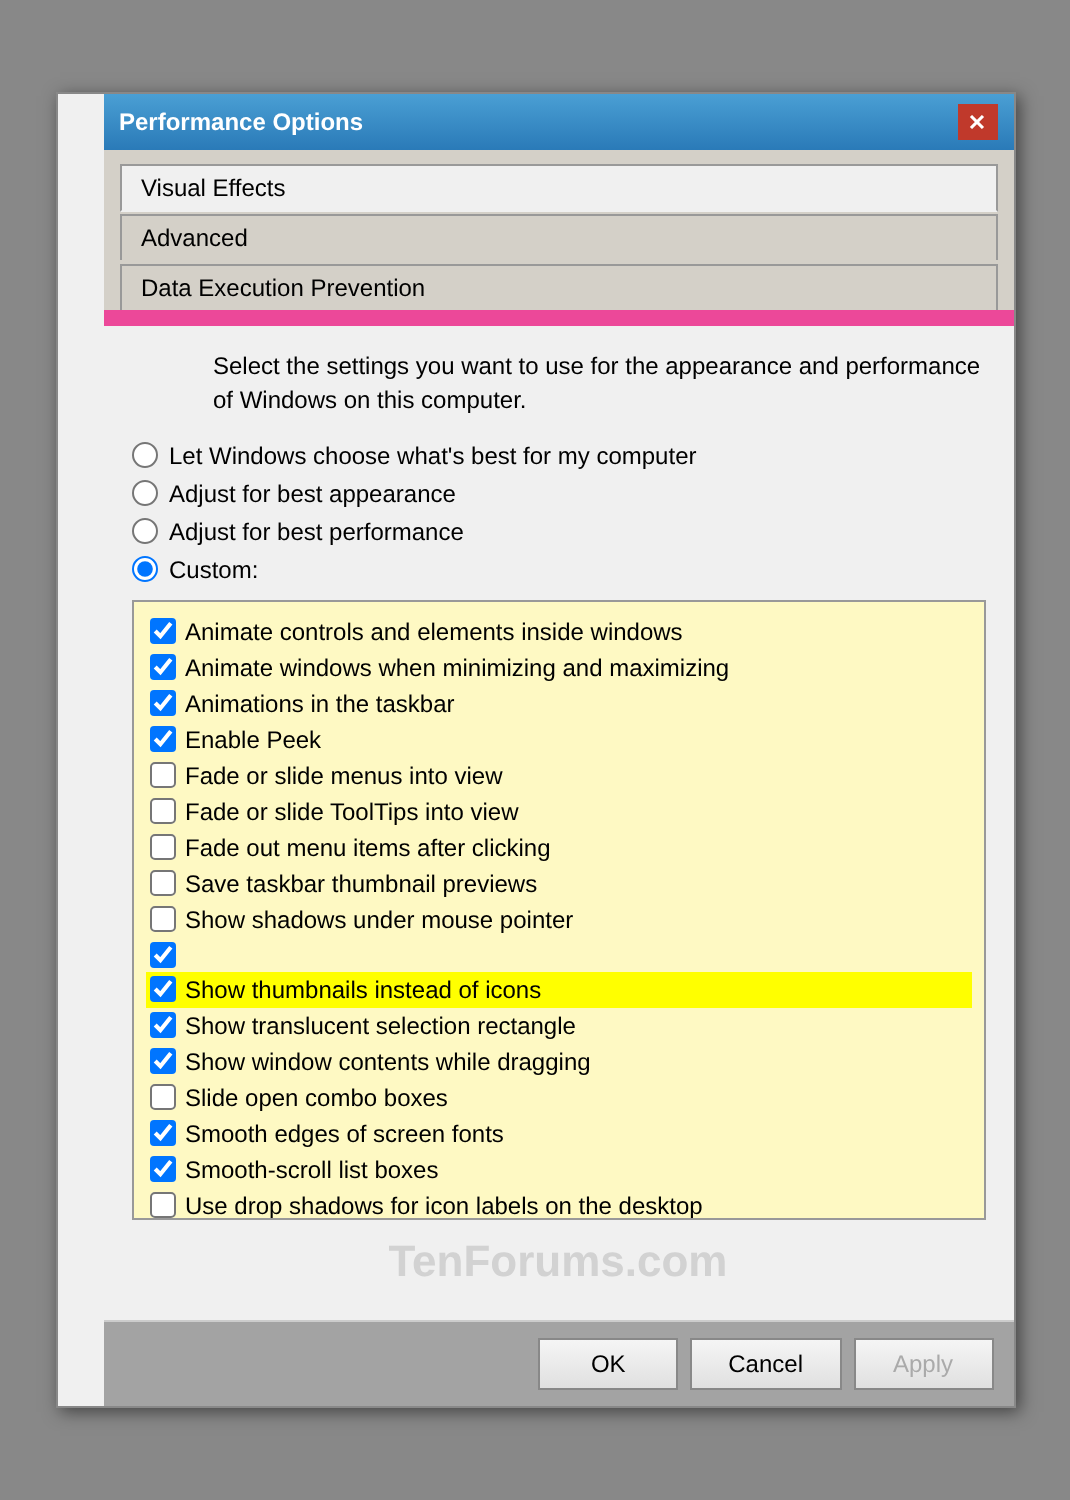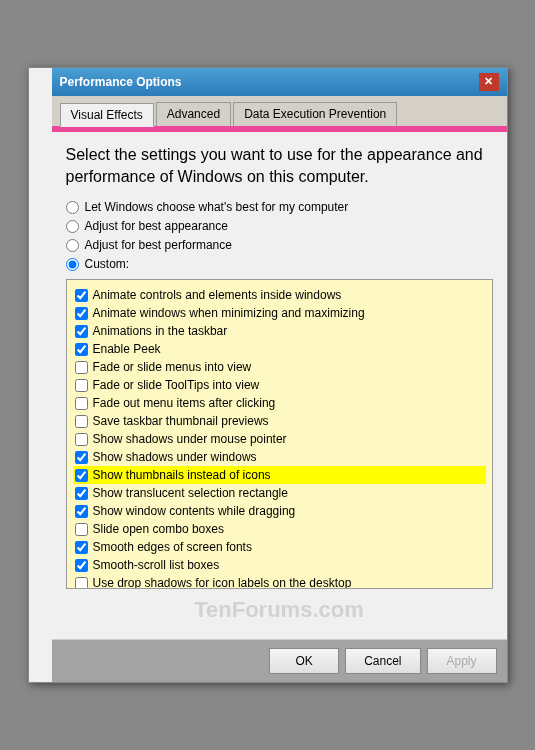--- a/index.html
+++ b/index.html
@@ -42,23 +42,24 @@
       cursor: pointer;
       font-size: 11px;
       display: flex;
       align-items: center;
       justify-content: center;
       font-weight: bold;
     }
     .tabs {
       display: flex;
       background: #d4d0c8;
-      border-bottom: 6px solid #ec4899;
+      border-bottom: 8px solid #ec4899;
       padding: 6px 8px 0 8px;
       gap: 2px;
+      flex-direction: column;
     }
     .tab {
       padding: 4px 10px;
       background: #d4d0c8;
       border: 1px solid #999;
       border-bottom: none;
       cursor: pointer;
       font-size: 12px;
       color: #000;
     }
@@ -67,24 +68,25 @@
       border-bottom: 1px solid #f0f0f0;
       position: relative;
       top: 1px;
       z-index: 1;
     }
     .content {
       padding: 12px 14px;
       background: #f0f0f0;
     }
     .description {
-      font-size: 16px;
+      font-size: 12px;
       margin-bottom: 12px;
       line-height: 1.4;
       color: #000;
+      margin-left: 41px;
     }
     .radio-group {
       margin-bottom: 8px;
     }
     .radio-item {
       display: flex;
       align-items: center;
       margin-bottom: 5px;
       gap: 6px;
       font-size: 12px;
@@ -217,21 +219,20 @@
         <label class="checkbox-item">
           <input type="checkbox" style="">
           <span>Save taskbar thumbnail previews</span>
         </label>
         <label class="checkbox-item">
           <input type="checkbox" style="">
           <span>Show shadows under mouse pointer</span>
         </label>
         <label class="checkbox-item">
           <input type="checkbox" checked="" style="">
-          <span>Show shadows under windows</span>
         </label>
         <label class="checkbox-item highlighted">
           <input type="checkbox" checked="" style="">
           <span>Show thumbnails instead of icons</span>
         </label>
         <label class="checkbox-item">
           <input type="checkbox" checked="" style="">
           <span>Show translucent selection rectangle</span>
         </label>
         <label class="checkbox-item">

